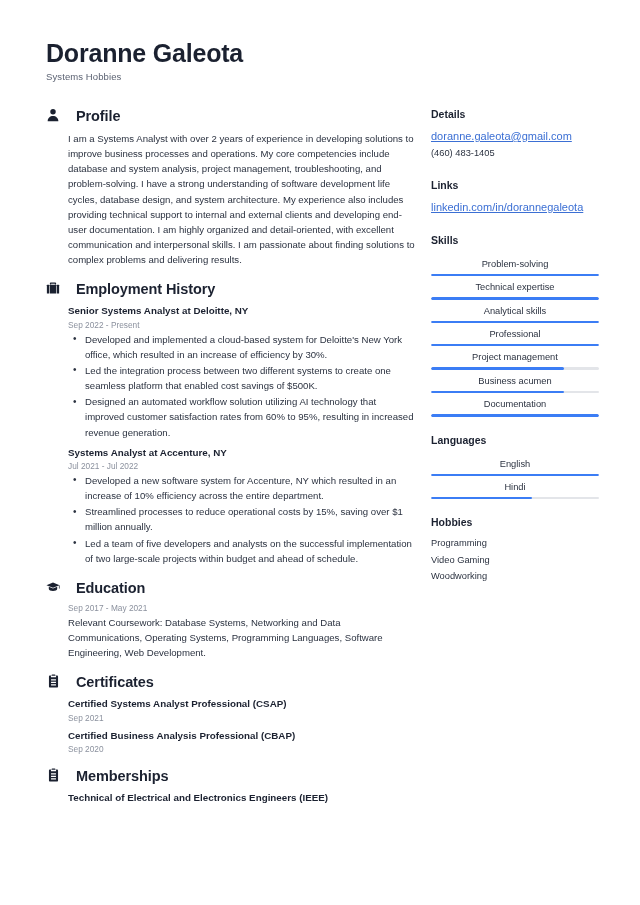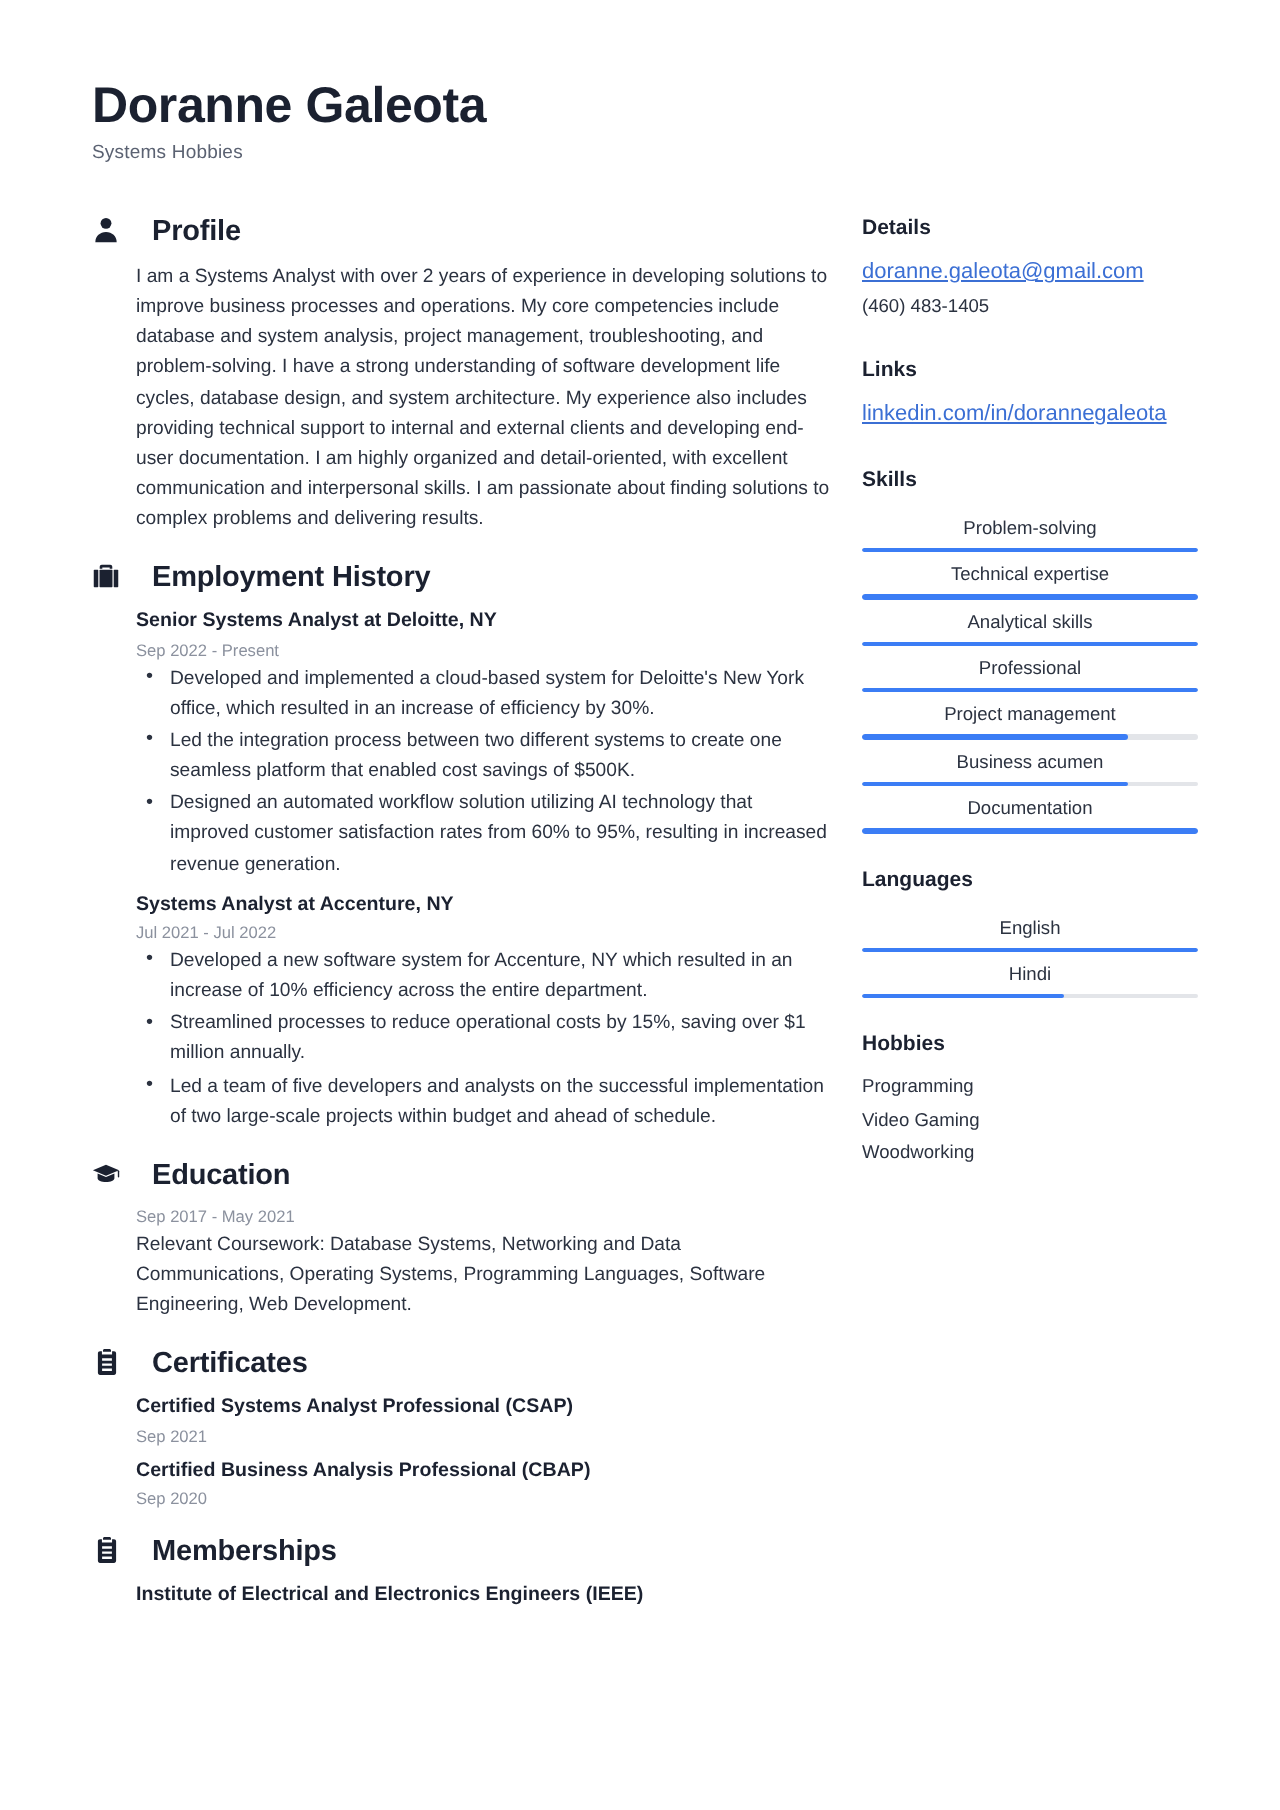--- a/index.html
+++ b/index.html
@@ -269,21 +269,21 @@
           <span class="sec-icon">
             <svg width="13" height="14" viewBox="0 0 14 16" fill="currentColor">
               <path d="M5.6 0.6h2.8c.5 0 .9.4.9.9v.6H4.7v-.6c0-.5.4-.9.9-.9z"></path>
               <path d="M3 1.8h1.1v1.9h5.8V1.8H11c.7 0 1.2.5 1.2 1.2v11.2c0 .7-.5 1.2-1.2 1.2H3c-.7 0-1.2-.5-1.2-1.2V3c0-.7.5-1.2 1.2-1.2zm1.2 4.1v1.4h5.6V5.9zm0 2.9v1.4h5.6V8.8zm0 2.9v1.4h5.6v-1.4z"></path>
             </svg>
           </span>
           <span class="sec-title">Memberships</span>
         </div>
         <div class="sec-body">
           <div class="entry">
-            <div class="entry-title">Institute of Electrical and Electronics Engineers (IEEE)</div>
+            <div class="entry-title">Technical of Electrical and Electronics Engineers (IEEE)</div>
           </div>
         </div>
       </div>
 
     </div>
 
     <div class="col-side">
 
       <div class="side-block">
         <div class="side-title">Details</div>

